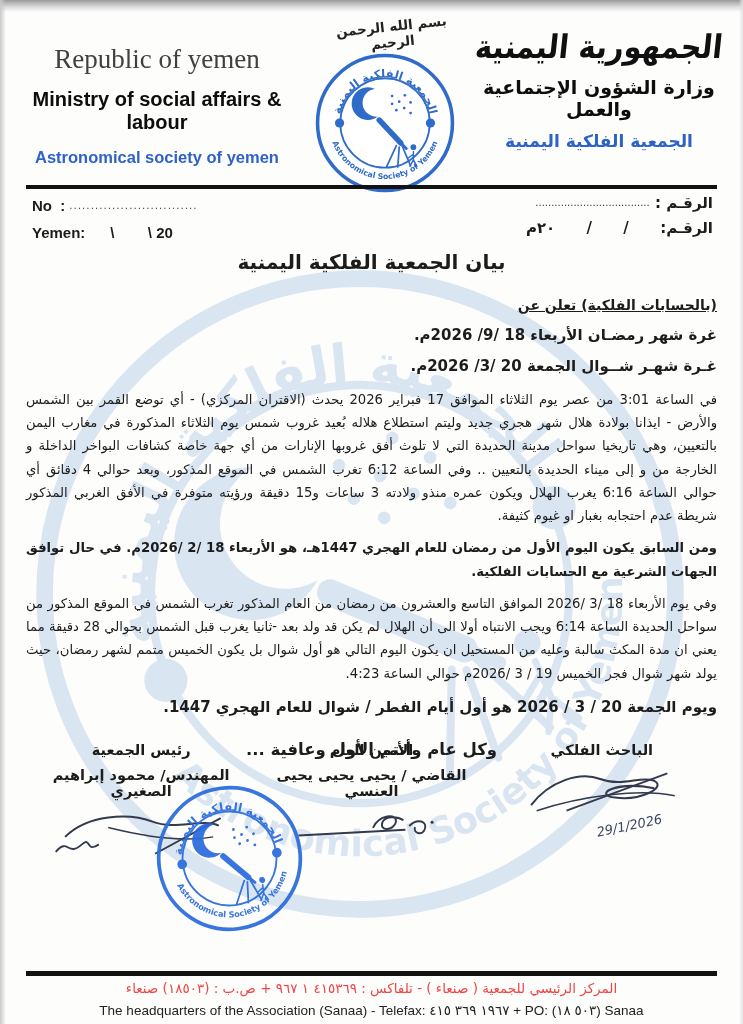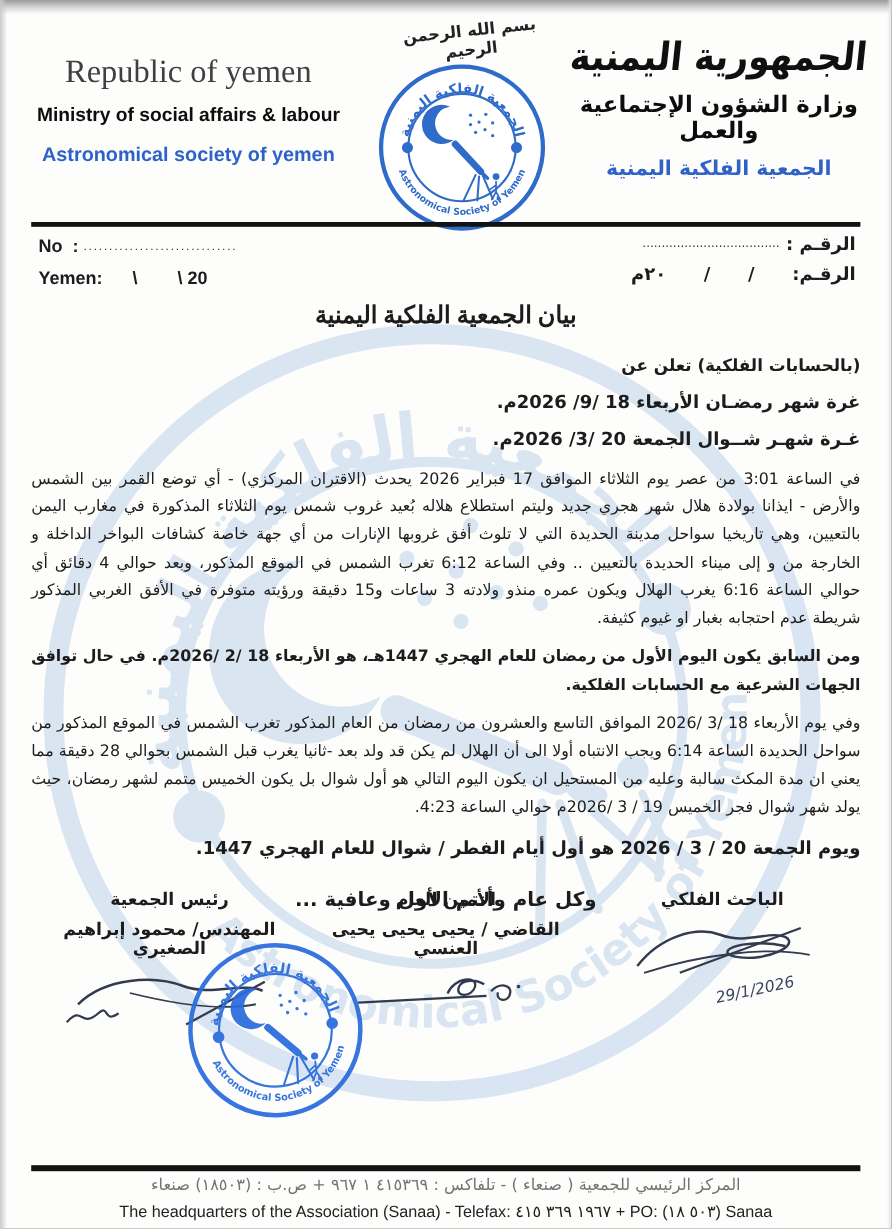--- a/index.html
+++ b/index.html
@@ -10,21 +10,21 @@
   .edge-left{position:absolute;top:0;left:0;bottom:0;width:6px;z-index:9;
         background:linear-gradient(90deg,#c9c9c9,rgba(255,255,255,0));}
   .edge-right{position:absolute;top:0;right:0;bottom:0;width:4px;z-index:9;
         background:linear-gradient(270deg,#e2e2e2,rgba(255,255,255,0));}
 
   .watermark{position:absolute;left:28px;top:262px;width:664px;height:664px;z-index:0;
         opacity:.32;transform:rotate(-24deg);}
 
   .hdr-left{position:absolute;left:16px;top:44px;width:282px;text-align:center;z-index:2;}
   .h-country{font-family:"Liberation Serif","DejaVu Serif",serif;font-size:27px;color:#404040;}
-  .h-ministry{font-family:"Liberation Sans","DejaVu Sans",sans-serif;font-weight:bold;font-size:16px;margin-top:13px;color:#0d0d0d;}
+  .h-ministry{font-family:"Liberation Sans","DejaVu Sans",sans-serif;font-weight:bold;font-size:20px;margin-top:13px;color:#0d0d0d;}
   .h-society{font-family:"Liberation Sans","DejaVu Sans",sans-serif;font-weight:bold;font-size:16.5px;margin-top:14px;}
 
   .bismillah{position:absolute;left:322px;top:18px;width:140px;text-align:center;z-index:2;
         font-weight:bold;font-size:13.5px;transform:rotate(-6deg);color:#222;}
   .hdr-logo{position:absolute;left:314px;top:52px;width:142px;height:142px;z-index:2;}
 
   .hdr-right{position:absolute;right:10px;top:30px;width:268px;text-align:center;z-index:2;}
   .a-country{font-weight:bold;font-size:29px;color:#101010;transform:skewX(-6deg) scaleY(1.12);}
   .a-ministry{font-weight:bold;font-size:19px;margin-top:12px;color:#0d0d0d;}
   .a-society{font-weight:bold;font-size:17px;margin-top:11px;}
@@ -35,44 +35,44 @@
 
   .ref-left{position:absolute;left:32px;top:197px;width:240px;z-index:2;
         font-family:"Liberation Sans","DejaVu Sans",sans-serif;font-weight:bold;font-size:15px;}
   .ref-left .row{margin-bottom:10px;white-space:pre;}
   .dots{font-size:10px;letter-spacing:1.5px;color:#333;vertical-align:2px;font-weight:normal;}
   .ref-right{position:absolute;right:30px;top:194px;width:260px;z-index:2;direction:rtl;
         font-weight:bold;font-size:15px;}
   .ref-right .row{margin-bottom:7px;white-space:pre;}
 
   .doc-title{position:absolute;top:250px;left:0;width:100%;text-align:center;z-index:2;
-        font-weight:bold;font-size:20px;direction:rtl;font-family:Liberation Serif, serif;}
+        font-weight:bold;font-size:20px;direction:rtl;}
 
   .body{position:absolute;left:26px;right:26px;top:297px;z-index:2;direction:rtl;}
-  .announce{font-weight:bold;font-size:14px;margin-bottom:13px;}
+  .announce{font-weight:bold;font-size:14px;text-decoration:underline;margin-bottom:13px;}
   .ghurra{font-weight:bold;font-size:15px;margin-bottom:13px;}
   .para{font-size:13.2px;line-height:1.76;text-align:justify;margin:0 0 9px 0;}
   .para.bold{font-weight:bold;}
   .eid{font-weight:bold;font-size:15px;margin:4px 0 20px 0;}
   .closing{text-align:center;font-weight:bold;font-size:16.5px;margin:0;}
 
   .signatures{position:absolute;left:26px;right:26px;top:742px;z-index:1;direction:rtl;
         display:flex;}
   .sig-col{flex:1;text-align:center;position:relative;}
   .sig-title{font-weight:bold;font-size:14.5px;}
   .sig-name{font-weight:bold;font-size:14.5px;margin-top:9px;}
   .sig-ink{display:block;margin:6px auto 0;}
   .sig-date{position:absolute;right:54px;top:76px;transform:rotate(-12deg);
         font-size:13px;font-style:italic;color:#3c4663;direction:ltr;}
 
   .stamp{position:absolute;left:155px;top:784px;width:149px;height:149px;z-index:3;
         transform:rotate(-7deg);opacity:.93;}
 
   .footer-ar{position:absolute;left:0;width:100%;top:980px;text-align:center;z-index:2;
-        direction:rtl;font-size:13.5px;color:#737373;}
+        direction:rtl;font-size:13.5px;color:#ef4444;}
   .footer-en{position:absolute;left:0;width:100%;top:1002px;text-align:center;z-index:2;
         font-family:"Liberation Sans","DejaVu Sans",sans-serif;font-size:13.5px;color:#222;}
   .footer-cut{position:absolute;left:0;width:100%;top:1020px;height:4px;overflow:hidden;
         text-align:center;font-size:12px;color:#9a9a9a;z-index:2;}
 </style>
 </head>
 <body>
 
 <div class="page">
 

